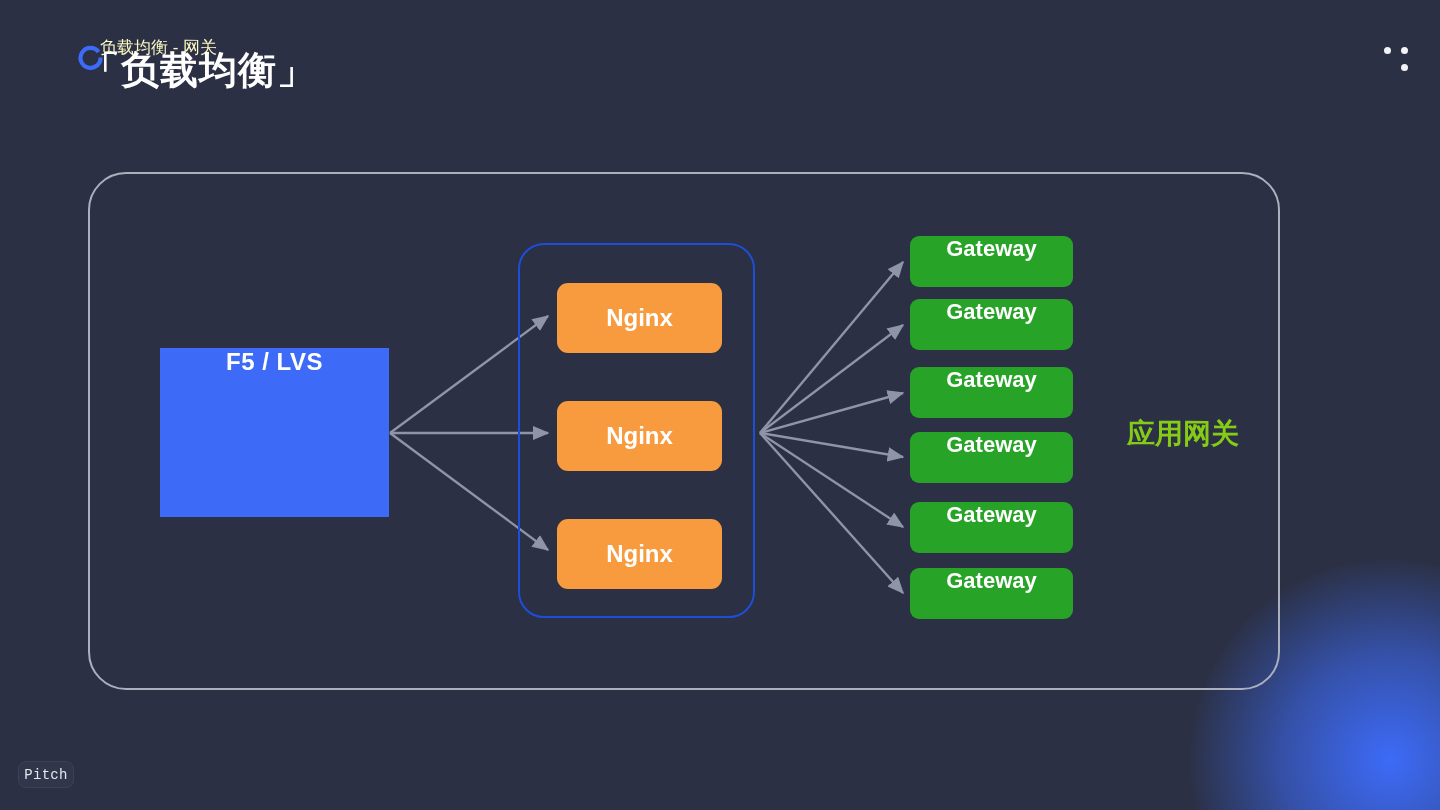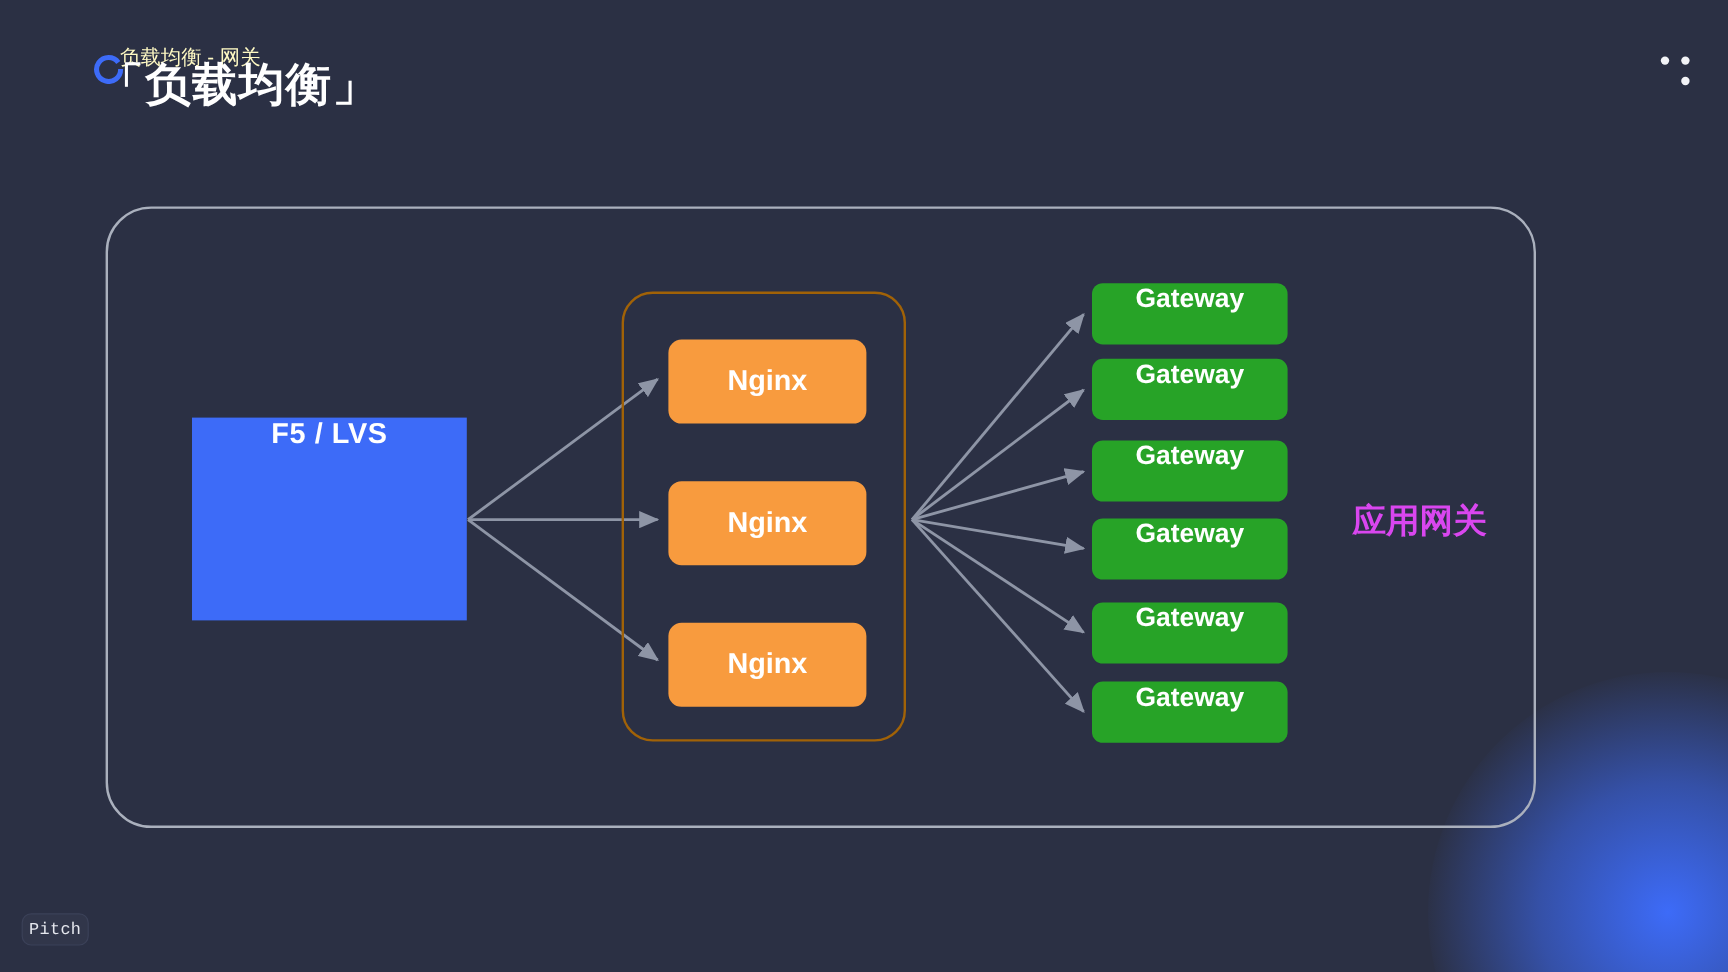--- a/index.html
+++ b/index.html
@@ -86,21 +86,21 @@
   }
   #f5-lvs-node .node-label{
     color:#ffffff; font-size:24px; font-weight:bold; letter-spacing:0.5px;
   }
 
   
   #nginx-group{
     position:absolute;
     left:518px; top:243px;
     width:237px; height:375px;
-    border:2px solid #a16207;
+    border:2px solid #1d4ed8;
     border-radius:26px;
   }
   .nginx-node{
     position:absolute;
     left:37px;
     width:165px; height:70px;
     background:#f89b3e;
     border-radius:11px;
     display:flex; align-items:center; justify-content:center;
   }
@@ -126,21 +126,21 @@
   #gateway-node-1{ top:236px; }
   #gateway-node-2{ top:299px; }
   #gateway-node-3{ top:367px; }
   #gateway-node-4{ top:432px; }
   #gateway-node-5{ top:502px; }
   #gateway-node-6{ top:568px; }
 
   #gateway-group-label{
     position:absolute;
     left:1127px; top:415px;
-    color:#d946ef;
+    color:#84cc16;
     font-size:28px;
     font-weight:bold;
     white-space:nowrap;
   }
 
   
   #connectors{
     position:absolute;
     left:0; top:0;
     width:1440px; height:810px;

